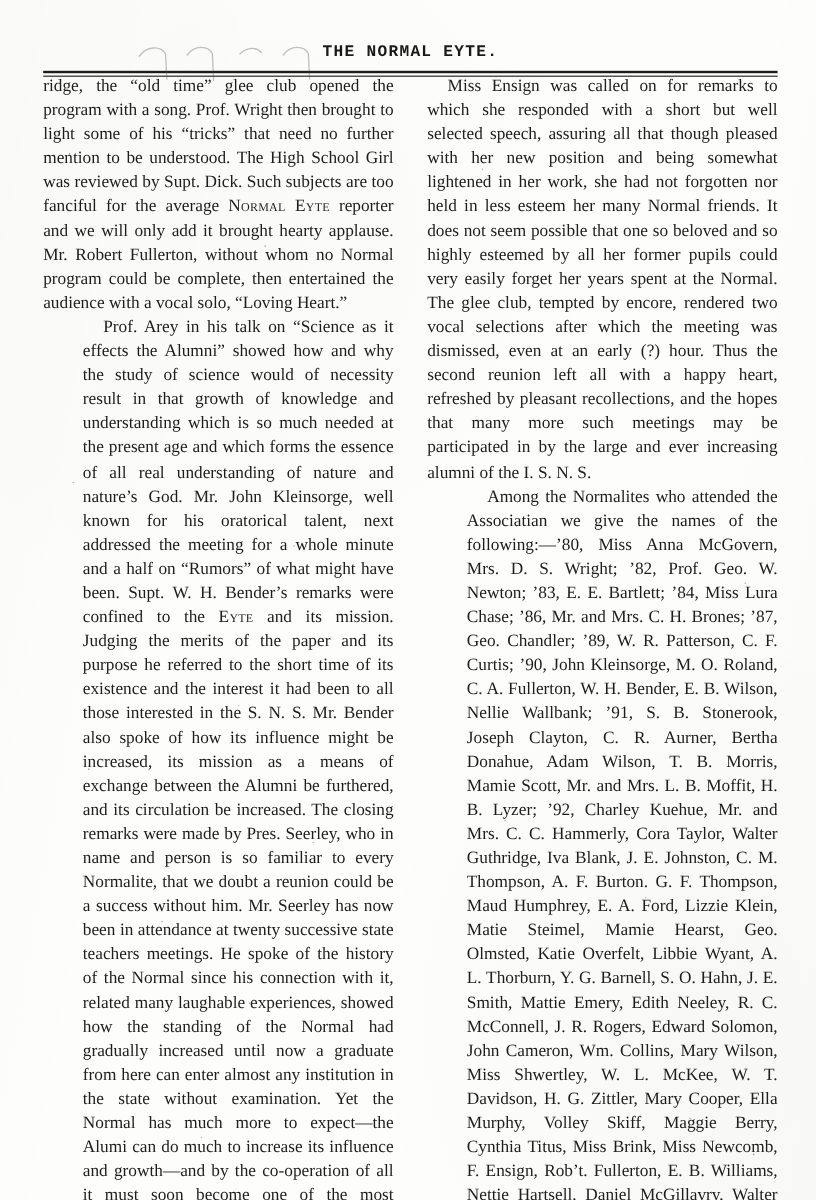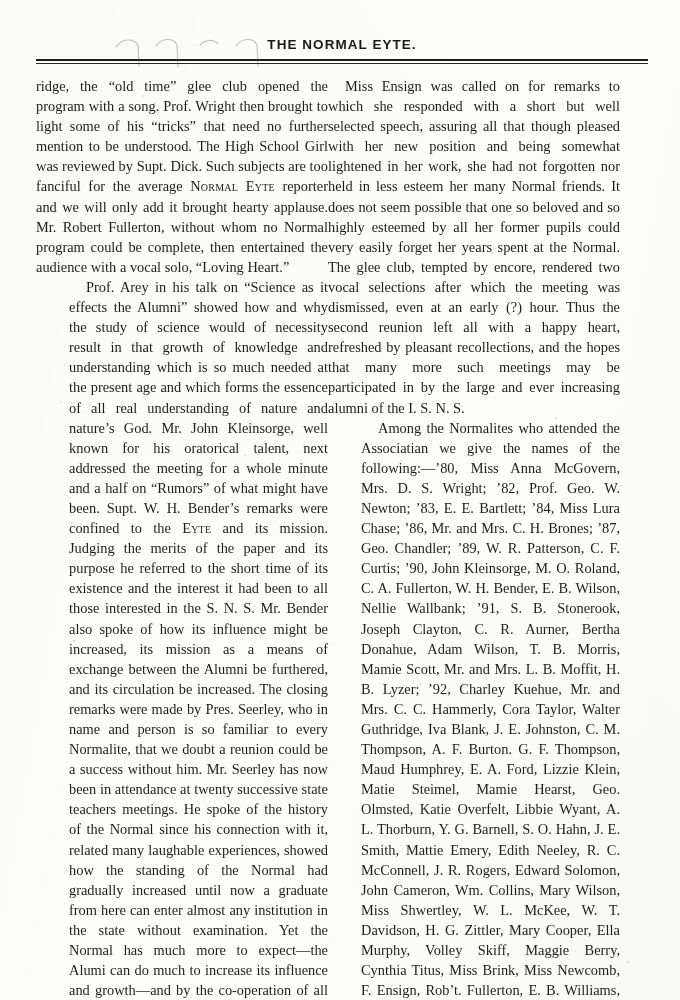--- a/index.html
+++ b/index.html
@@ -32,21 +32,21 @@
   
   .masthead {
     position: absolute;
     left: 36px;
     top: 36px;
     width: 612px;
     height: 24px;
   }
   .masthead-title {
     text-align: center;
-    font-family: Liberation Sans, sans-serif;
+    font-family: Liberation Mono, monospace;
     font-size: 13.5px;
     font-weight: bold;
     letter-spacing: 1.05px;
     color: #191917;
     line-height: 17px;
     white-space: nowrap;
   }
 
   .rules {
     position: absolute;
@@ -74,24 +74,25 @@
     width: 180px;
     height: 36px;
     opacity: 0.33;
     pointer-events: none;
   }
 
   
   .columns {
     position: absolute;
     left: 36px;
-    top: 76px;
+    top: 62px;
     width: 612px;
     height: 900px;
     display: flex;
+    justify-content: space-between;
   }
   .column {
     width: 292px;
   }
 
   p {
     margin: 0;
     font-size: 14.4px;
     line-height: 20.1px;
     text-align: justify;

